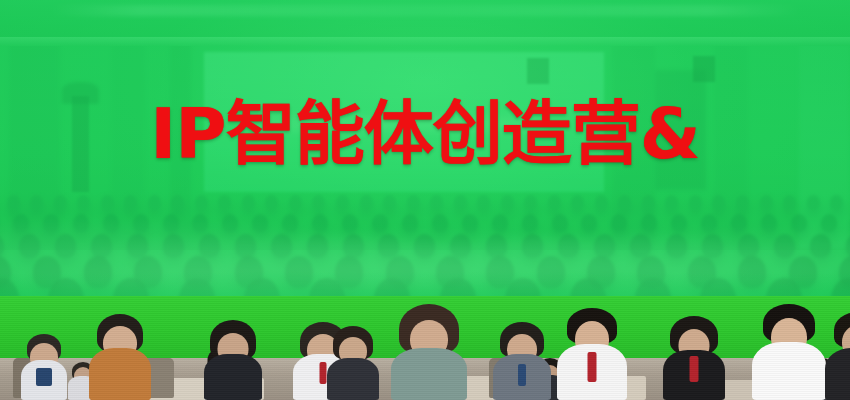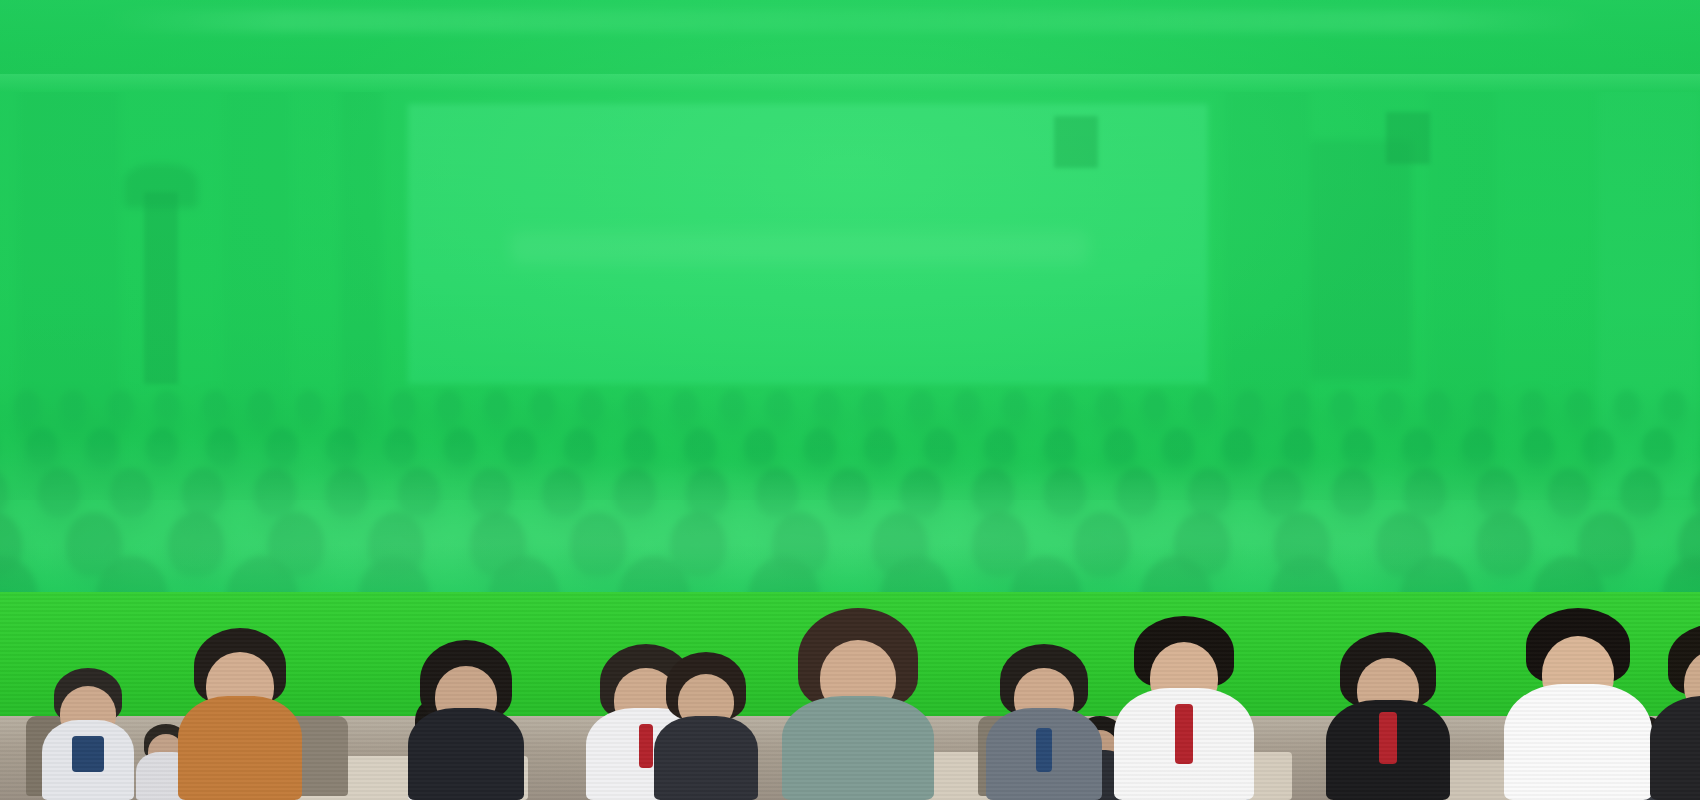--- a/index.html
+++ b/index.html
@@ -575,15 +575,16 @@
       <div class="hair" style="top:0;width:48px;height:36px;background:#19150f;"></div>
       <div class="head" style="top:13px;width:32px;height:34px;background:#cdaa8c;"></div>
       <div class="body" style="width:66px;height:52px;background:#232326;"></div>
 
     </div>
 
     <div class="photo-grain"></div>
   </div>
 
   <div class="copy">
+    <div class="title-line l1">IP智能体创造营&amp;</div>
   </div>
 
 </div>
 
 </body></html>

